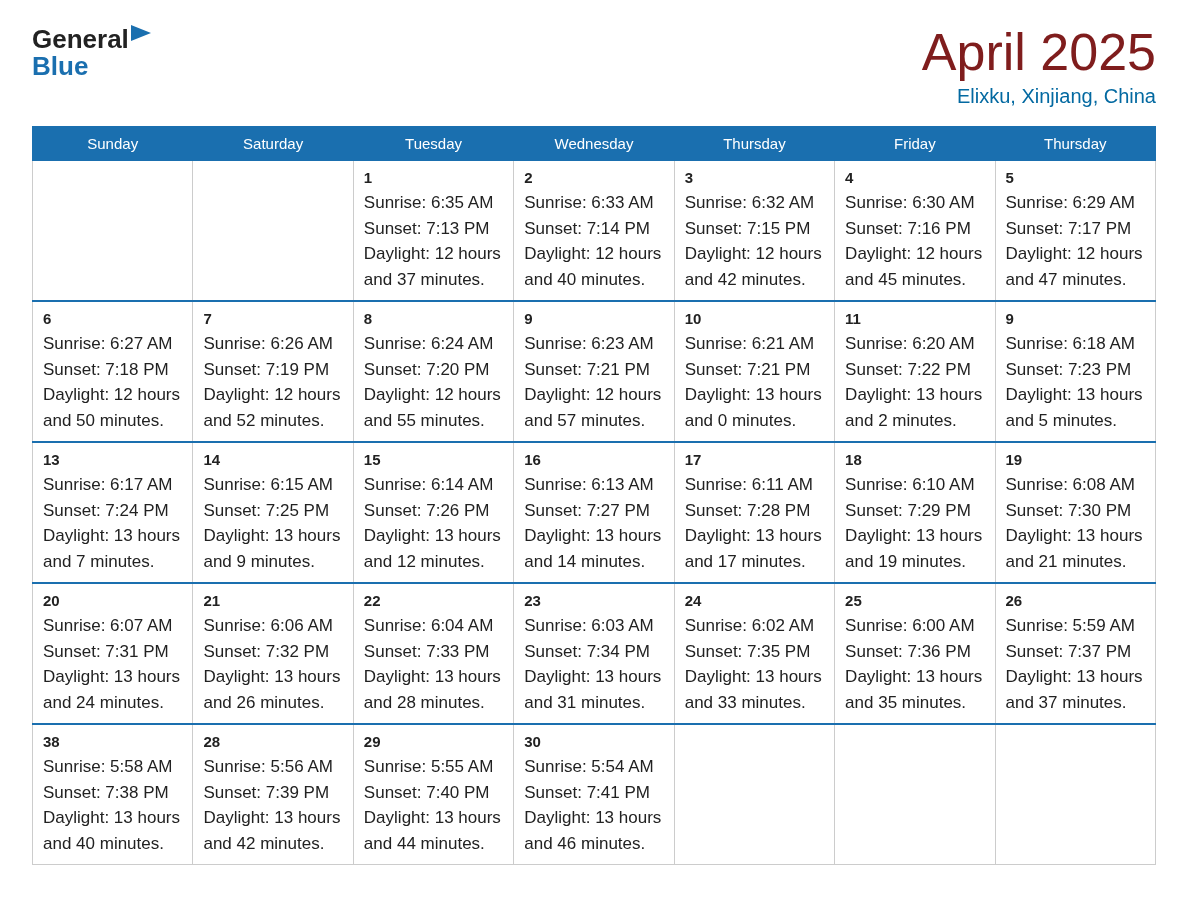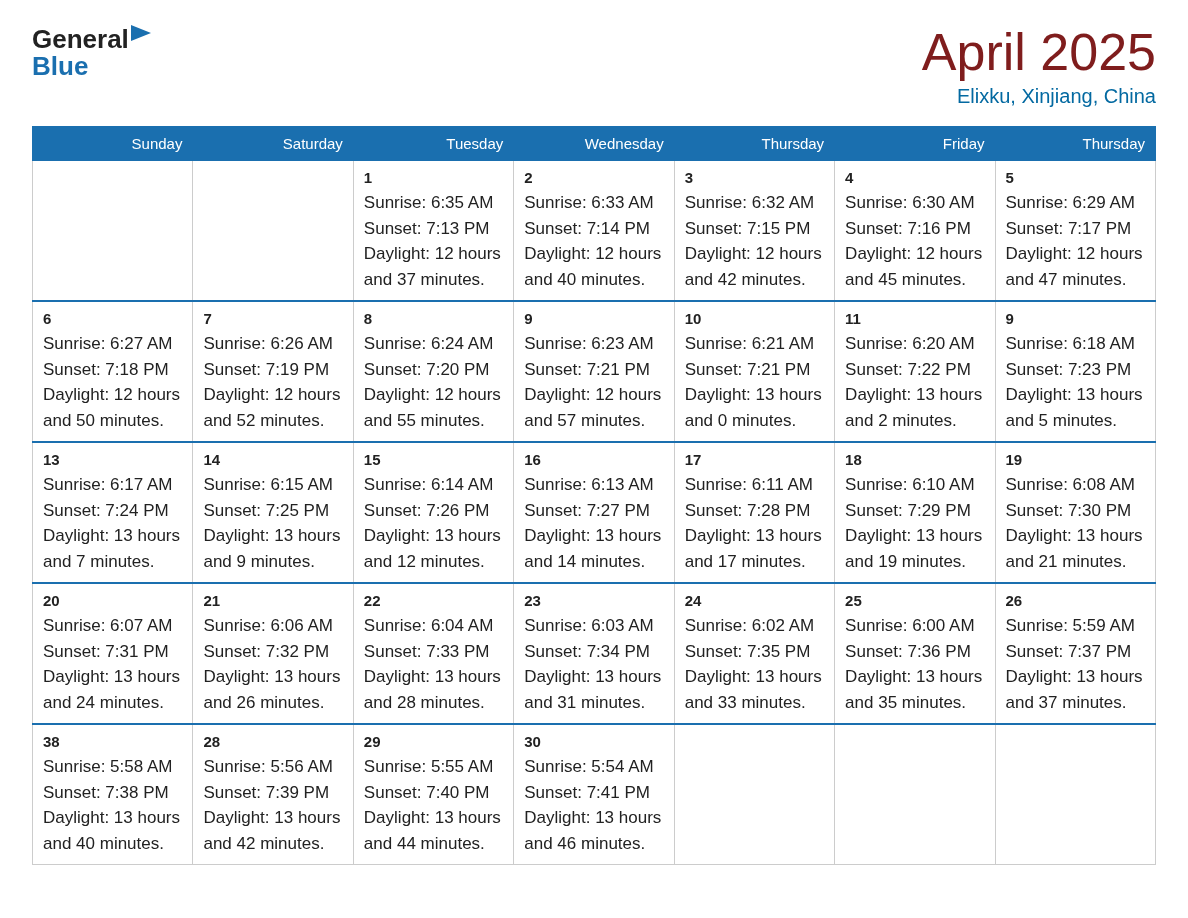--- a/index.html
+++ b/index.html
@@ -43,21 +43,21 @@
       width: 100%;
       border-collapse: collapse;
       border: 1px solid #aaa;
     }
     .calendar-table th {
       background-color: #1a6faf;
       color: #fff;
       font-size: 15px;
       font-weight: normal;
       padding: 8px 10px;
-      text-align: right;
+      text-align: center;
       border: 1px solid #1a6faf;
     }
     .calendar-table td {
       vertical-align: top;
       padding: 8px 10px;
       border: 1px solid #ccc;
       width: 14.28%;
       min-height: 90px;
       font-size: 13px;
       color: #222;

